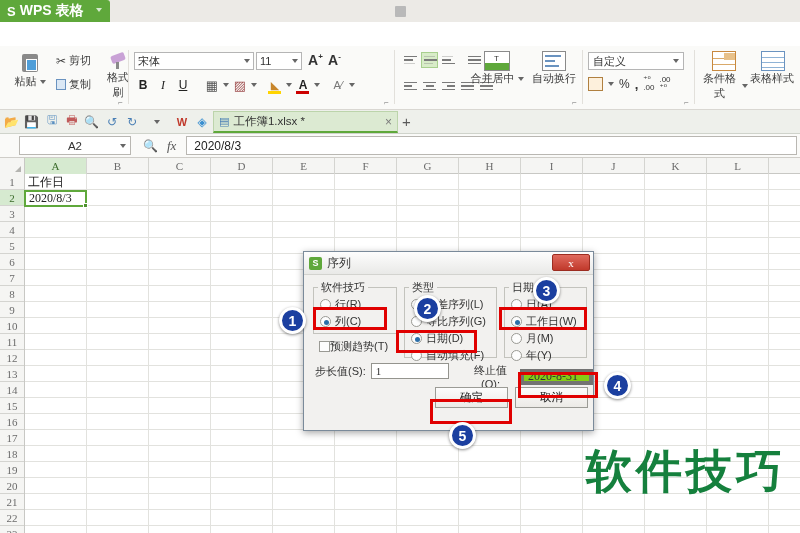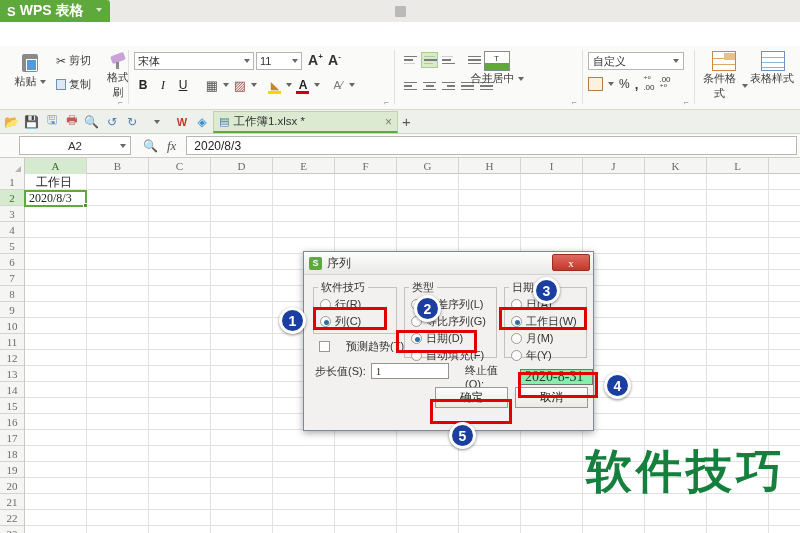--- a/index.html
+++ b/index.html
@@ -108,21 +108,21 @@
      font-family:"Liberation Serif",serif; font-size:11px; color:#6b6b6b; }
   .colcell.sel { background:#d6ead0; color:#3a6b2a; }
   .rowhdr { position:absolute; left:0; top:16px; width:25px; background:#f5f5f3; border-right:1px solid #c8c8c4; }
   .rowcell { height:16px; border-bottom:1px solid #d4d4d0; display:flex; align-items:center; justify-content:center;
      font-family:"Liberation Serif",serif; font-size:11px; color:#6b6b6b; }
   .rowcell.sel { background:#d6ead0; color:#3a6b2a; }
   .gridarea { position:absolute; left:25px; top:16px; right:0; bottom:0; }
   .gline-v { position:absolute; top:0; bottom:0; width:1px; background:#e2e2de; }
   .gline-h { position:absolute; left:0; right:0; height:1px; background:#e2e2de; }
   .cell { position:absolute; display:flex; align-items:center; padding-left:3px; font-size:12px; color:#222; }
-  .cell-a1 { left:8px; top:0; width:61px; height:16px; font-family:Liberation Mono, monospace; }
+  .cell-a1 { left:0; top:0; width:61px; height:16px; font-family:Liberation Mono, monospace; }
   .selbox { position:absolute; left:-1px; top:16px; width:63px; height:17px; border:2px solid #5fa83b; }
   .selbox .handle { position:absolute; right:-3px; bottom:-3px; width:5px; height:5px; background:#4e8f2e; border:1px solid #fff; }
   .cell-a2 { left:1px; top:17px; width:58px; height:15px; font-family:"Liberation Serif",serif; }
 
   
   .watermark { position:absolute; right:14px; bottom:30px; font-size:46px; color:#15803d; font-weight:bold; letter-spacing:4px; user-select:none; }
 
   
   .dialog { position:absolute; left:303px; top:251px; width:291px; height:180px;
     background:#f2f1ef; border:1px solid #7a8a9a; box-shadow:0 2px 7px rgba(0,0,0,.35); }
@@ -137,27 +137,27 @@
   fieldset.grp { position:absolute; margin:0; border:1px solid #c3c3bd; padding:0; background:transparent; }
   fieldset.grp legend { font-size:11px; color:#333; padding:0 3px; margin-left:4px; }
   .g1 { left:9px; top:5px; width:84px; height:54px; }
   .g2 { left:100px; top:5px; width:93px; height:78px; }
   .g3 { left:200px; top:5px; width:83px; height:78px; }
 
   .radio { display:flex; align-items:center; gap:4px; font-size:11px; color:#333; margin:2px 0 0 6px; }
   .rdot { width:11px; height:11px; border-radius:50%; background:#fdfdfd; border:1px solid #9a9a94; position:relative; flex:0 0 auto; }
   .rdot.on:after { content:""; position:absolute; left:2.5px; top:2.5px; width:5px;height:5px; border-radius:50%; background:#2b6ea8; }
   .cbx { width:11px;height:11px;border:1px solid #9a9a94;background:#fdfdfd;flex:0 0 auto; }
-  .chkrow { position:absolute; left:15px; top:64px; display:flex; align-items:center; gap:16px; font-size:11px; color:#333; }
+  .chkrow { position:absolute; left:15px; top:64px; display:flex; align-items:center; gap:0; font-size:11px; color:#333; }
 
   .fieldrow { position:absolute; font-size:11px; color:#333; display:flex; align-items:center; }
   .stepwrap { left:11px; top:88px; }
   .stepinput { width:78px; height:16px; background:#fff; border:1px solid #94948e; margin-left:5px; font-size:11px; padding-left:4px; display:flex;align-items:center; font-family:"Liberation Serif",serif; }
-  .endwrap { left:161px; top:88px; }
-  .endinput { width:74px; height:16px; background:#86efac; border:1px solid #737373; margin-left:4px; font-size:14px; padding-left:4px; display:flex;align-items:center; font-family:"Liberation Serif",serif; }
+  .endwrap { left:161px; top:88px;text-align:center; }
+  .endinput { width:74px; height:16px; background:#84cc16; border:4px solid #737373; margin-left:4px; font-size:12px; padding-left:4px; display:flex;align-items:center; font-family:"Liberation Serif",serif; }
 
   .dbtn { position:absolute; width:73px; height:21px; background:linear-gradient(to bottom,#fcfcfc,#eceae6);
     border:1px solid #9b9b95; font-size:11.5px; color:#222; display:flex; align-items:center; justify-content:center; }
   .ok { left:131px; top:112px; }
   .cancel { left:211px; top:112px; }
 
   
   .redbox { position:absolute; border:3px solid #e00000; }
   .badge { position:absolute; width:27px; height:27px; border-radius:50%;
     background:#1b3fa0; border:3px solid #fff; color:#fff; font-weight:bold; font-size:14px;
@@ -308,20 +308,28 @@
     </div>
     <div class="mergebtn">
       <div class="mergeico">
           <span class="t">T</span>
           <i class="g"></i>
         </div>
       <div class="mini" style="justify-content:center;">
         <span>合并居中</span>
         <span class="caret"></span>
       </div>
+    </div>
+    <div class="wrapbtn">
+      <div class="wrapico">
+          <i class="l"></i>
+          <i class="l2"></i>
+          <i class="l3"></i>
+        </div>
+      <div class="lbl">自动换行</div>
     </div>
     <div class="dlgcorner" style="left:572px;top:52px;">⌐</div>
     <div class="rsep" style="left:582px;"></div>
 
     <div class="numbox">
       <span>自定义</span>
       <span class="caret"></span>
     </div>
     <div class="numrow">
       <span style="display:inline-block;width:15px;height:14px;border:1px solid #b08040;background:#fdf0dc;"></span>

